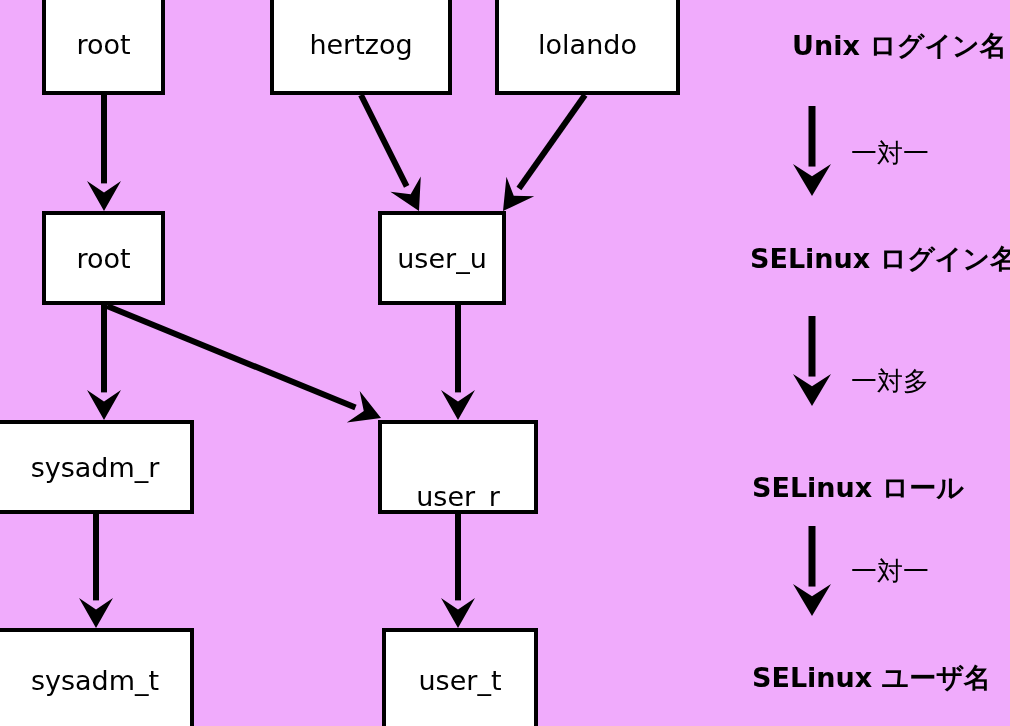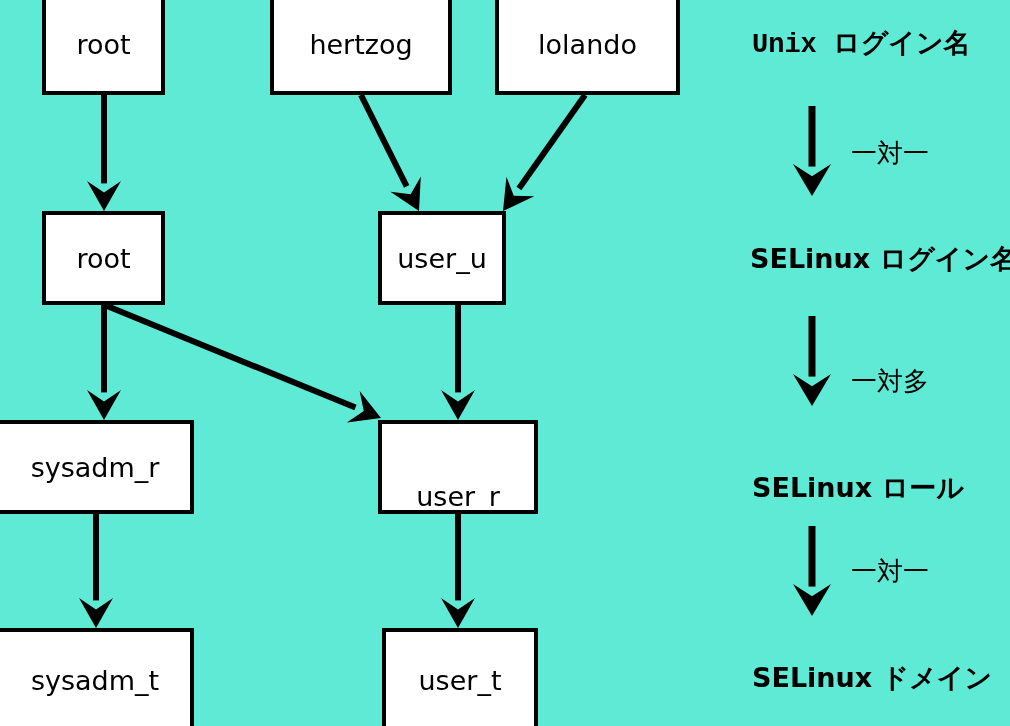--- a/index.html
+++ b/index.html
@@ -4,21 +4,21 @@
 <style>
   html, body {
     margin: 0;
     padding: 0;
     background: #ffffff;
   }
   #page {
     position: relative;
     width: 1010px;
     height: 726px;
-    background: #5eead4;
+    background: #f0abfc;
     overflow: hidden;
     font-family: "DejaVu Sans", sans-serif;
   }
   #graph-svg {
     position: absolute;
     left: 0;
     top: 0;
     width: 1010px;
     height: 726px;
   }
@@ -135,22 +135,22 @@
       </div>
       <div class="node-box" style="left: -4px; top: 628px; width: 198px; height: 104px;">
         <span class="node-label">sysadm_t</span>
       </div>
       <div class="node-box" style="left: 382px; top: 628px; width: 156px; height: 104px;">
         <span class="node-label">user_t</span>
       </div>
     </div>
 
   <div id="legend-layer">
-      <div class="legend-label" style="left: 752px; top: 32px; font-family: Liberation Mono, monospace;">Unix ログイン名</div>
+      <div class="legend-label" style="left: 792px; top: 32px;">Unix ログイン名</div>
       <div class="legend-label" style="left: 750px; top: 245px;">SELinux ログイン名</div>
       <div class="legend-label" style="left: 752px; top: 452px; margin-top: 22px;">SELinux ロール</div>
-      <div class="legend-label" style="left: 752px; top: 664px;">SELinux ドメイン</div>
+      <div class="legend-label" style="left: 752px; top: 664px;">SELinux ユーザ名</div>
       <div class="legend-edge-label" style="left: 843px; top: 140px;">一対一</div>
       <div class="legend-edge-label" style="left: 843px; top: 368px;">一対多</div>
       <div class="legend-edge-label" style="left: 843px; top: 558px;">一対一</div>
     </div>
 
 </div>
 
 </body></html>

